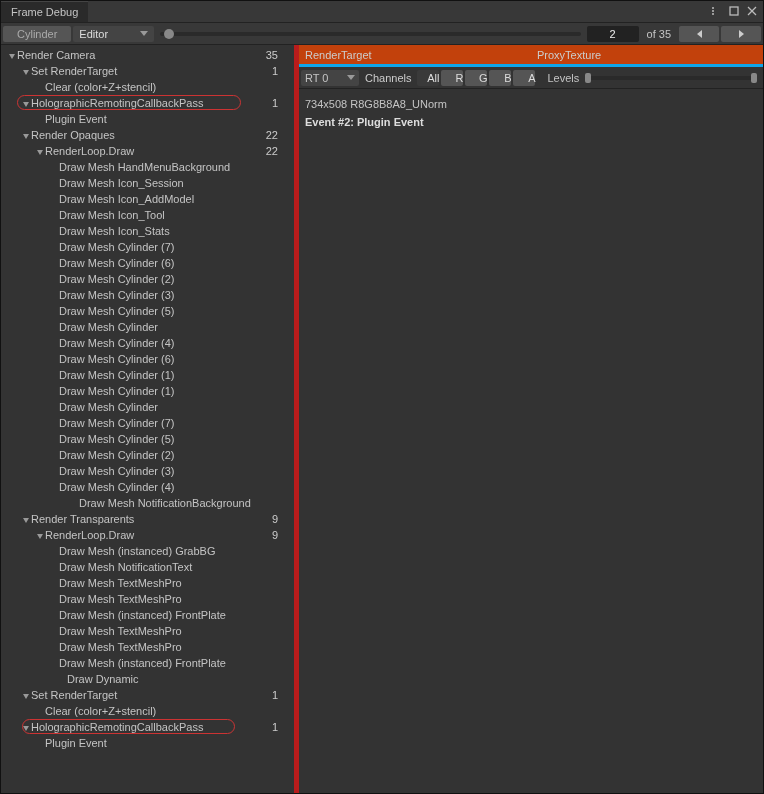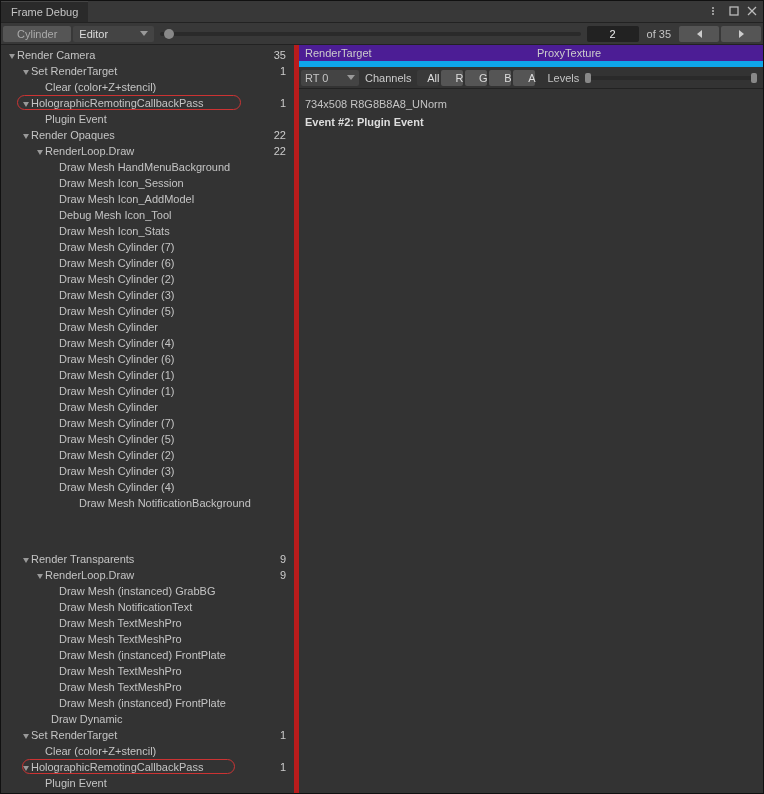--- a/index.html
+++ b/index.html
@@ -23,25 +23,25 @@
   .arrow-r { border-top: 4px solid transparent; border-bottom: 4px solid transparent; border-left: 5px solid #ccc; }
   
   .body-split { display: flex; height: calc(100% - 44px); }
   .tree-panel { width: 298px; background: #333; overflow-y: auto; border-right: 5px solid #b91c1c; padding-top: 2px; }
   .detail-panel { flex: 1; background: #333; padding: 0; }
   
   .tree-row { display: flex; align-items: center; height: 16px; line-height: 16px; position: relative; cursor: pointer; }
   .tree-row .tog { width: 10px; display: inline-block; text-align: center; }
   .tog-tri { border-left: 3px solid transparent; border-right: 3px solid transparent; border-top: 5px solid #999; display: inline-block; }
   .tree-row .lbl { flex: 1; white-space: nowrap; overflow: hidden; }
-  .tree-row .cnt { position: absolute; right: 8px; color: #ccc; }
+  .tree-row .cnt { position: absolute; right: 16px; color: #ccc; }
   .tree-row.circled .lbl { position: relative; }
   .circle-mark { position: absolute; border: 1.5px solid #c33; border-radius: 8px; top: 0px; height: 15px; pointer-events: none; }
   
-  .detail-head { display: flex; height: 22px; align-items: center; border-bottom: 6px solid #0ea5e9; background: #4c1d95; }
+  .detail-head { display: flex; height: 22px; align-items: center; border-bottom: 3px solid #0ea5e9; background: #c2410c; }
   .detail-head .col { flex: 1; padding: 4px 6px; color: #ccc; }
   
   .detail-controls { display: flex; height: 22px; align-items: center; border-bottom: 1px solid #222; background: #333; gap: 2px; padding: 0 2px; }
   .rt-drop { background: #444; border-radius: 2px; width: 58px; height: 16px; display: flex; align-items:center; justify-content:space-between; padding: 2px 4px; }
   .chan-lbl { padding: 0 4px; color: #ccc; }
   .chan-btn { background: #555; border: none; color: #ddd; width: 22px; height: 16px; border-radius: 2px; cursor:pointer; font-size:11px;text-align:right; }
   .chan-btn.active { background: #3a3a3a; }
   .lev-lbl { padding: 0 4px 0 10px; }
   .lev-slider { flex:1; height:4px; background:#2a2a2a; border-radius:2px; position:relative; margin-right:4px; }
   .lev-thumb-l { position:absolute; width:6px; height:10px; background:#888; left:0; top:-3px; border-radius:2px; }
@@ -136,21 +136,21 @@
       <div class="tree-row" style="padding-left: 48px;">
         <span class="tog"></span>
         <span class="lbl">Draw Mesh Icon_Session</span>
       </div>
       <div class="tree-row" style="padding-left: 48px;">
         <span class="tog"></span>
         <span class="lbl">Draw Mesh Icon_AddModel</span>
       </div>
       <div class="tree-row" style="padding-left: 48px;">
         <span class="tog"></span>
-        <span class="lbl">Debug Mesh Icon_Tool</span>
+        <span class="lbl">Draw Mesh Icon_Tool</span>
       </div>
       <div class="tree-row" style="padding-left: 48px;">
         <span class="tog"></span>
         <span class="lbl">Draw Mesh Icon_Stats</span>
       </div>
       <div class="tree-row" style="padding-left: 48px;">
         <span class="tog"></span>
         <span class="lbl">Draw Mesh Cylinder (7)</span>
       </div>
       <div class="tree-row" style="padding-left: 48px;">
@@ -210,21 +210,21 @@
         <span class="lbl">Draw Mesh Cylinder (3)</span>
       </div>
       <div class="tree-row" style="padding-left: 48px;">
         <span class="tog"></span>
         <span class="lbl">Draw Mesh Cylinder (4)</span>
       </div>
       <div class="tree-row" style="padding-left: 68px;">
         <span class="tog"></span>
         <span class="lbl">Draw Mesh NotificationBackground</span>
       </div>
-      <div class="tree-row" style="padding-left: 20px; margin-top: 40px;">
+      <div class="tree-row" style="padding-left: 20px;">
         <span class="tog"><span class="tog-tri"></span></span>
         <span class="lbl">Render Transparents</span>
         <span class="cnt">9</span>
       </div>
       <div class="tree-row" style="padding-left: 34px;">
         <span class="tog"><span class="tog-tri"></span></span>
         <span class="lbl">RenderLoop.Draw</span>
         <span class="cnt">9</span>
       </div>
       <div class="tree-row" style="padding-left: 48px;">
@@ -252,21 +252,21 @@
         <span class="lbl">Draw Mesh TextMeshPro</span>
       </div>
       <div class="tree-row" style="padding-left: 48px;">
         <span class="tog"></span>
         <span class="lbl">Draw Mesh TextMeshPro</span>
       </div>
       <div class="tree-row" style="padding-left: 48px;">
         <span class="tog"></span>
         <span class="lbl">Draw Mesh (instanced) FrontPlate</span>
       </div>
-      <div class="tree-row" style="padding-left: 40px;">
+      <div class="tree-row" style="padding-left: 56px;">
         <span class="tog"></span>
         <span class="lbl">Draw Dynamic</span>
       </div>
       <div class="tree-row" style="padding-left: 20px;">
         <span class="tog"><span class="tog-tri"></span></span>
         <span class="lbl">Set RenderTarget</span>
         <span class="cnt">1</span>
       </div>
       <div class="tree-row" style="padding-left: 34px;">
         <span class="tog"></span>

